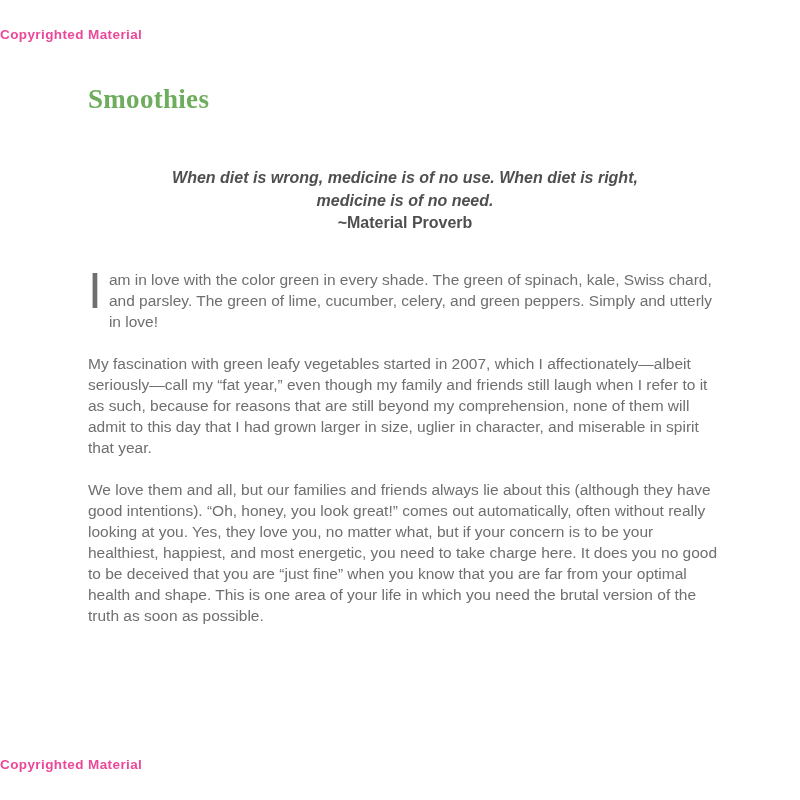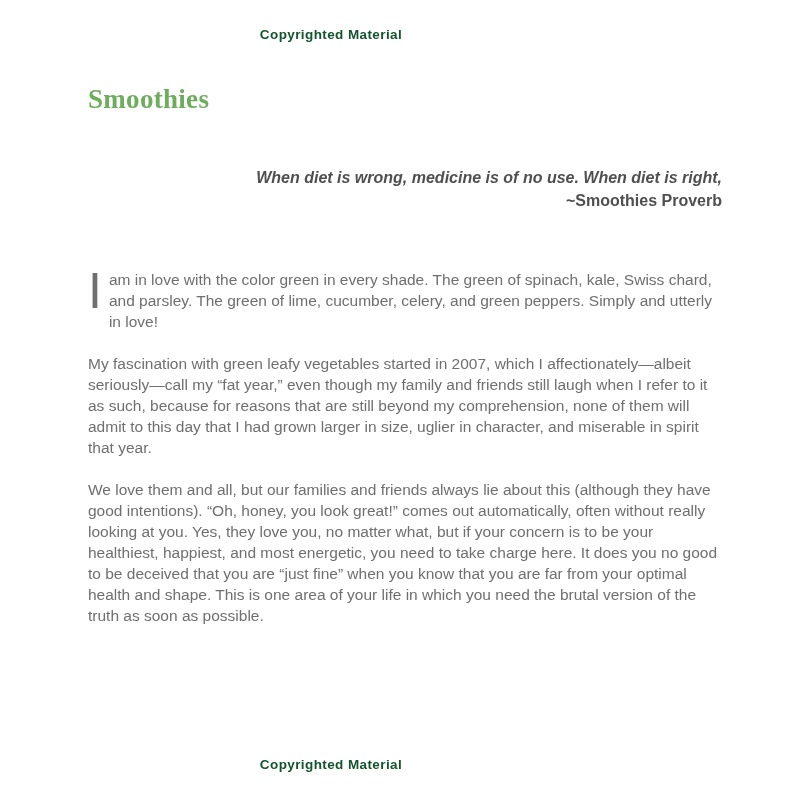--- a/index.html
+++ b/index.html
@@ -12,24 +12,23 @@
     width: 800px;
     height: 800px;
     background: #ffffff;
     font-family: "Liberation Sans", sans-serif;
     overflow: hidden;
   }
   .copyright {
     position: absolute;
     left: 0;
     width: 662px;
-    text-align: center;
     font-size: 13.5px;
     font-weight: bold;
-    color: #14532d;
+    color: #ec4899;
     letter-spacing: 0.4px;
   }
   .copyright-top { top: 27px; }
   .copyright-bottom { top: 757px; }
 
   .chapter-title {
     position: absolute;
     left: 88px;
     top: 80px;
     width: 660px;
@@ -41,21 +40,21 @@
     letter-spacing: 0.3px;
     word-spacing: 3px;
     margin: 0;
   }
 
   .epigraph {
     position: absolute;
     left: 88px;
     top: 167px;
     width: 634px;
-    text-align: right;
+    text-align: center;
     color: #4f4f4f;
     font-size: 16px;
     line-height: 22.5px;
     font-weight: bold;
   }
   .epigraph .quote-line { font-style: italic; }
   .epigraph .quote-attribution { font-style: normal; }
 
   .body-text {
     position: absolute;
@@ -84,21 +83,22 @@
 <div class="page">
 
   <div class="copyright copyright-top">Copyrighted Material</div>
 
   <h1 class="chapter-title">
     <span class="title-line" style="display:block">Smoothies</span>
   </h1>
 
   <div class="epigraph">
     <div class="quote-line">When diet is wrong, medicine is of no use. When diet is right,</div>
-    <div class="quote-attribution">~Smoothies Proverb</div>
+    <div class="quote-line">medicine is of no need.</div>
+    <div class="quote-attribution">~Material Proverb</div>
   </div>
 
   <div class="body-text">
     <p>
       <span class="dropcap">I</span>
       <span>am in love with the color green in every shade. The green of spinach, kale, Swiss chard, and parsley. The green of lime, cucumber, celery, and green peppers. Simply and utterly in love!</span>
     </p>
     <p>My fascination with green leafy vegetables started in 2007, which I affectionately—albeit seriously—call my “fat year,” even though my family and friends still laugh when I refer to it as such, because for reasons that are still beyond my comprehension, none of them will admit to this day that I had grown larger in size, uglier in character, and miserable in spirit that year.</p>
     <p>We love them and all, but our families and friends always lie about this (although they have good intentions). “Oh, honey, you look great!” comes out automatically, often without really looking at you. Yes, they love you, no matter what, but if your concern is to be your healthiest, happiest, and most energetic, you need to take charge here. It does you no good to be deceived that you are “just fine” when you know that you are far from your optimal health and shape. This is one area of your life in which you need the brutal version of the truth as soon as possible.</p>
   </div>

